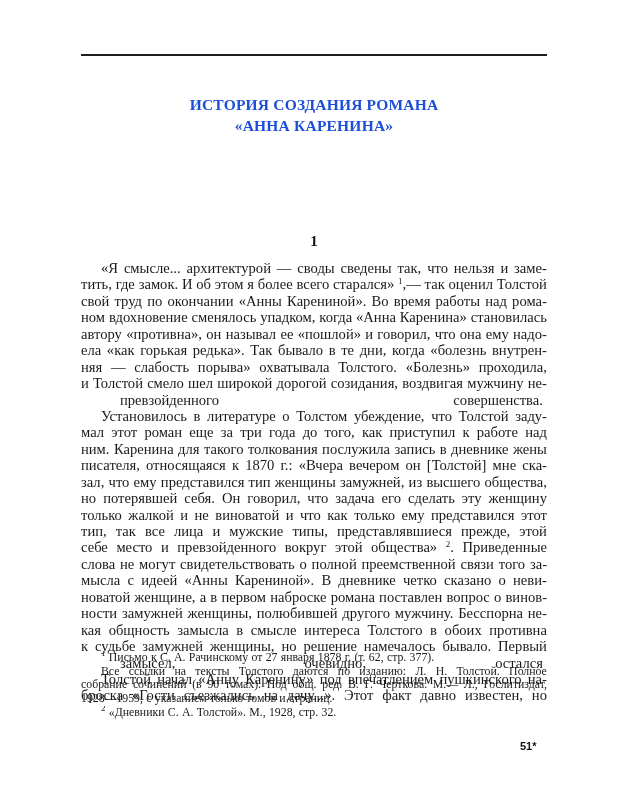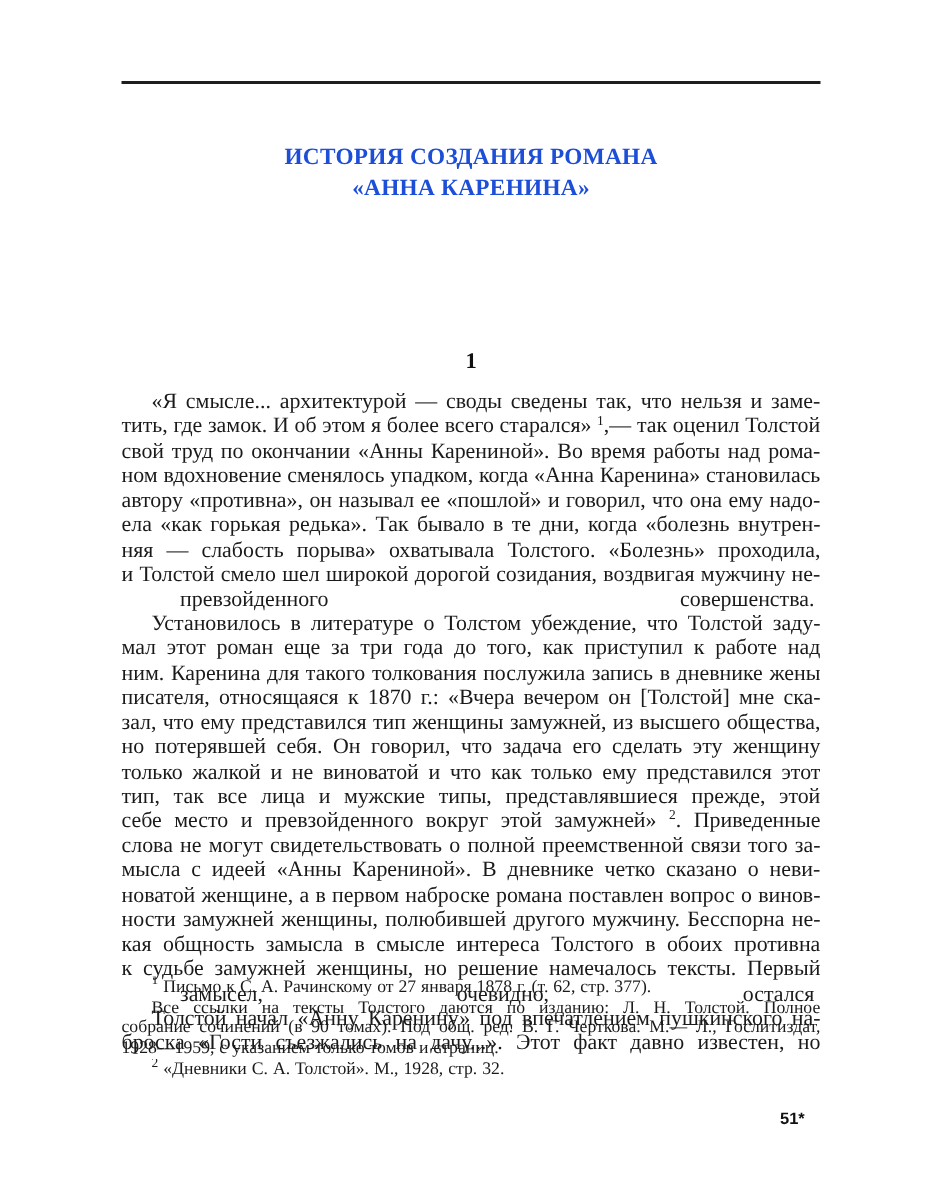--- a/index.html
+++ b/index.html
@@ -251,21 +251,21 @@
       <span class="w">прежде,</span>
       <span class="w">этой</span>
     </div>
     <div class="line">
       <span class="w">себе</span>
       <span class="w">место</span>
       <span class="w">и</span>
       <span class="w">превзойденного</span>
       <span class="w">вокруг</span>
       <span class="w">этой</span>
-      <span class="w">замужней»</span>
+      <span class="w">общества»</span>
       <span class="w"><sup>2</sup>.</span>
       <span class="w">Приведенные</span>
     </div>
     <div class="line">
       <span class="w">слова</span>
       <span class="w">не</span>
       <span class="w">могут</span>
       <span class="w">свидетельствовать</span>
       <span class="w">о</span>
       <span class="w">полной</span>
@@ -323,21 +323,21 @@
       <span class="w">противна</span>
     </div>
     <div class="line">
       <span class="w">к</span>
       <span class="w">судьбе</span>
       <span class="w">замужней</span>
       <span class="w">женщины,</span>
       <span class="w">но</span>
       <span class="w">решение</span>
       <span class="w">намечалось</span>
-      <span class="w">тексты.</span>
+      <span class="w">бывало.</span>
       <span class="w">Первый</span>
     </div>
     <div class="line last">
       <span class="w">замысел,</span>
       <span class="w">очевидно,</span>
       <span class="w">остался</span>
     </div>
     <div class="line indent">
       <span class="w">Толстой</span>
       <span class="w">начал</span>

